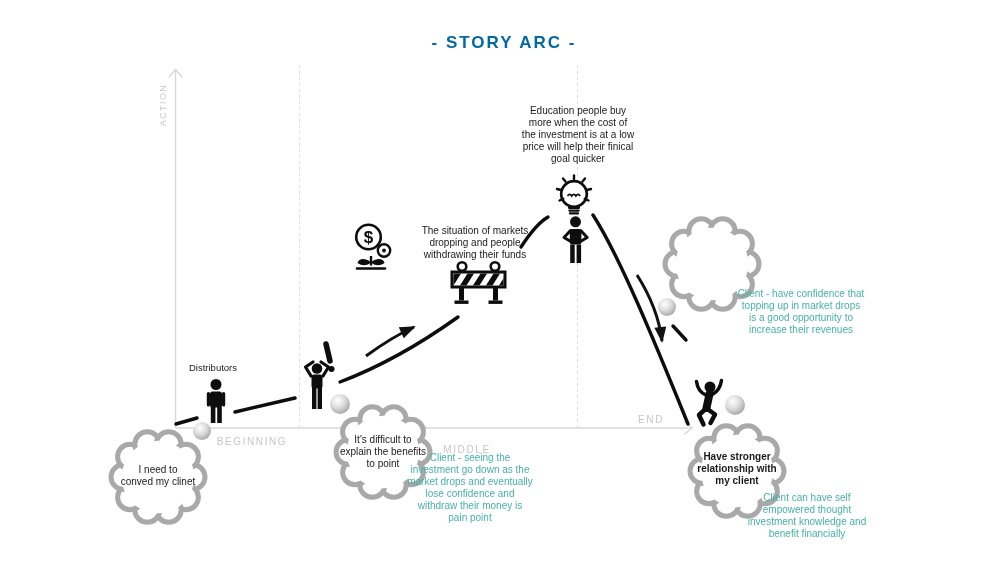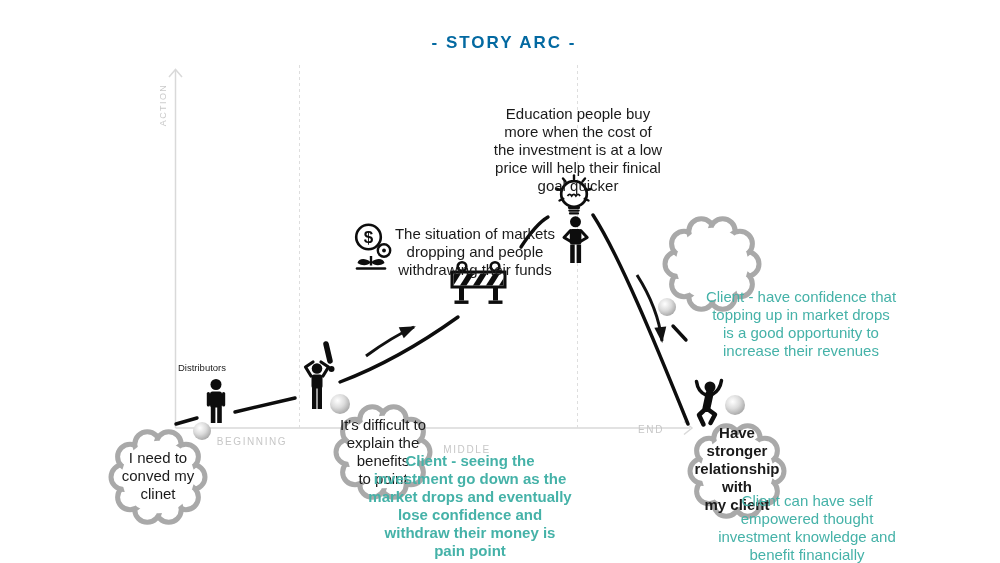--- a/index.html
+++ b/index.html
@@ -1,20 +1,20 @@
 <!DOCTYPE html>
 <html><head>
 <meta charset="utf-8">
 <style>
   html,body{margin:0;padding:0;background:#ffffff;}
   #stage{position:relative;width:1000px;height:563px;background:#ffffff;overflow:hidden;
          font-family:"Liberation Sans","DejaVu Sans",sans-serif;}
   #gfx{position:absolute;left:0;top:0;z-index:1;}
   .txt{position:absolute;z-index:2;white-space:pre-line;text-align:center;
-       color:#1a1a1a;font-size:15px;line-height:1.2;}
+       color:#1a1a1a;font-size:10px;line-height:1.2;}
   .center{transform:translateX(-50%);}
   .fullcenter{transform:translate(-50%,-50%);}
   .title{font-size:17px;font-weight:700;letter-spacing:2px;color:#0369a1;}
   .gray{color:#c7c7c7;font-size:10px;letter-spacing:1.6px;font-weight:400;}
   .teal{color:#45b2a8;}
   .axis-label{color:#c9c9c9;font-size:9px;letter-spacing:1.4px;
               transform:translate(-50%,-50%) rotate(-90deg);}
   .actor-label{font-size:9.5px;}
 </style>
 </head>
@@ -180,43 +180,43 @@
     <use href="#cloudShape" transform="translate(712,264)"></use>
     <use href="#cloudShape" transform="translate(737,471)"></use>
   </g>
 </svg>
 
   <div class="txt title center" style="left:504px;top:33px;">- STORY ARC -</div>
 
   <div class="txt axis-label" style="left:163px;top:105px;">ACTION</div>
   <div class="txt gray center" style="left:252px;top:436px;">BEGINNING</div>
   <div class="txt gray center" style="left:467px;top:436px;margin-top:8px;">MIDDLE</div>
-  <div class="txt gray center" style="left:651px;top:424px;">END</div>
-
-  <div class="txt actor-label center" style="left:202px;top:362px;">Distributors</div>
+  <div class="txt gray center" style="left:651px;top:414px;">END</div>
+
+  <div class="txt actor-label center" style="left:213px;top:362px;">Distributors</div>
 
   <div class="txt center" style="left:475px;top:225px;">The situation of markets
 dropping and people
 withdrawing their funds</div>
   <div class="txt center" style="left:578px;top:105px;">Education people buy
 more when the cost of
 the investment is at a low
 price will help their finical
 goal quicker</div>
 
   <div class="txt fullcenter" style="left:158px;top:476px;width:90px;">I need to
 conved my clinet</div>
   <div class="txt fullcenter" style="left:383px;top:452px;width:100px;">It's difficult to
 explain the benefits
 to point</div>
   <div class="txt fullcenter" style="left:737px;top:469px;width:95px;font-weight:bold;">Have stronger
 relationship with
 my client</div>
 
-  <div class="txt teal center" style="left:470px;top:452px;font-weight:bold;">Client - seeing the
+  <div class="txt teal center" style="left:470px;top:452px;">Client - seeing the
 investment go down as the
 market drops and eventually
 lose confidence and
 withdraw their money is
 pain point</div>
   <div class="txt teal center" style="left:801px;top:288px;">Client - have confidence that
 topping up in market drops
 is a good opportunity to
 increase their revenues</div>
   <div class="txt teal center" style="left:807px;top:492px;">Client can have self

